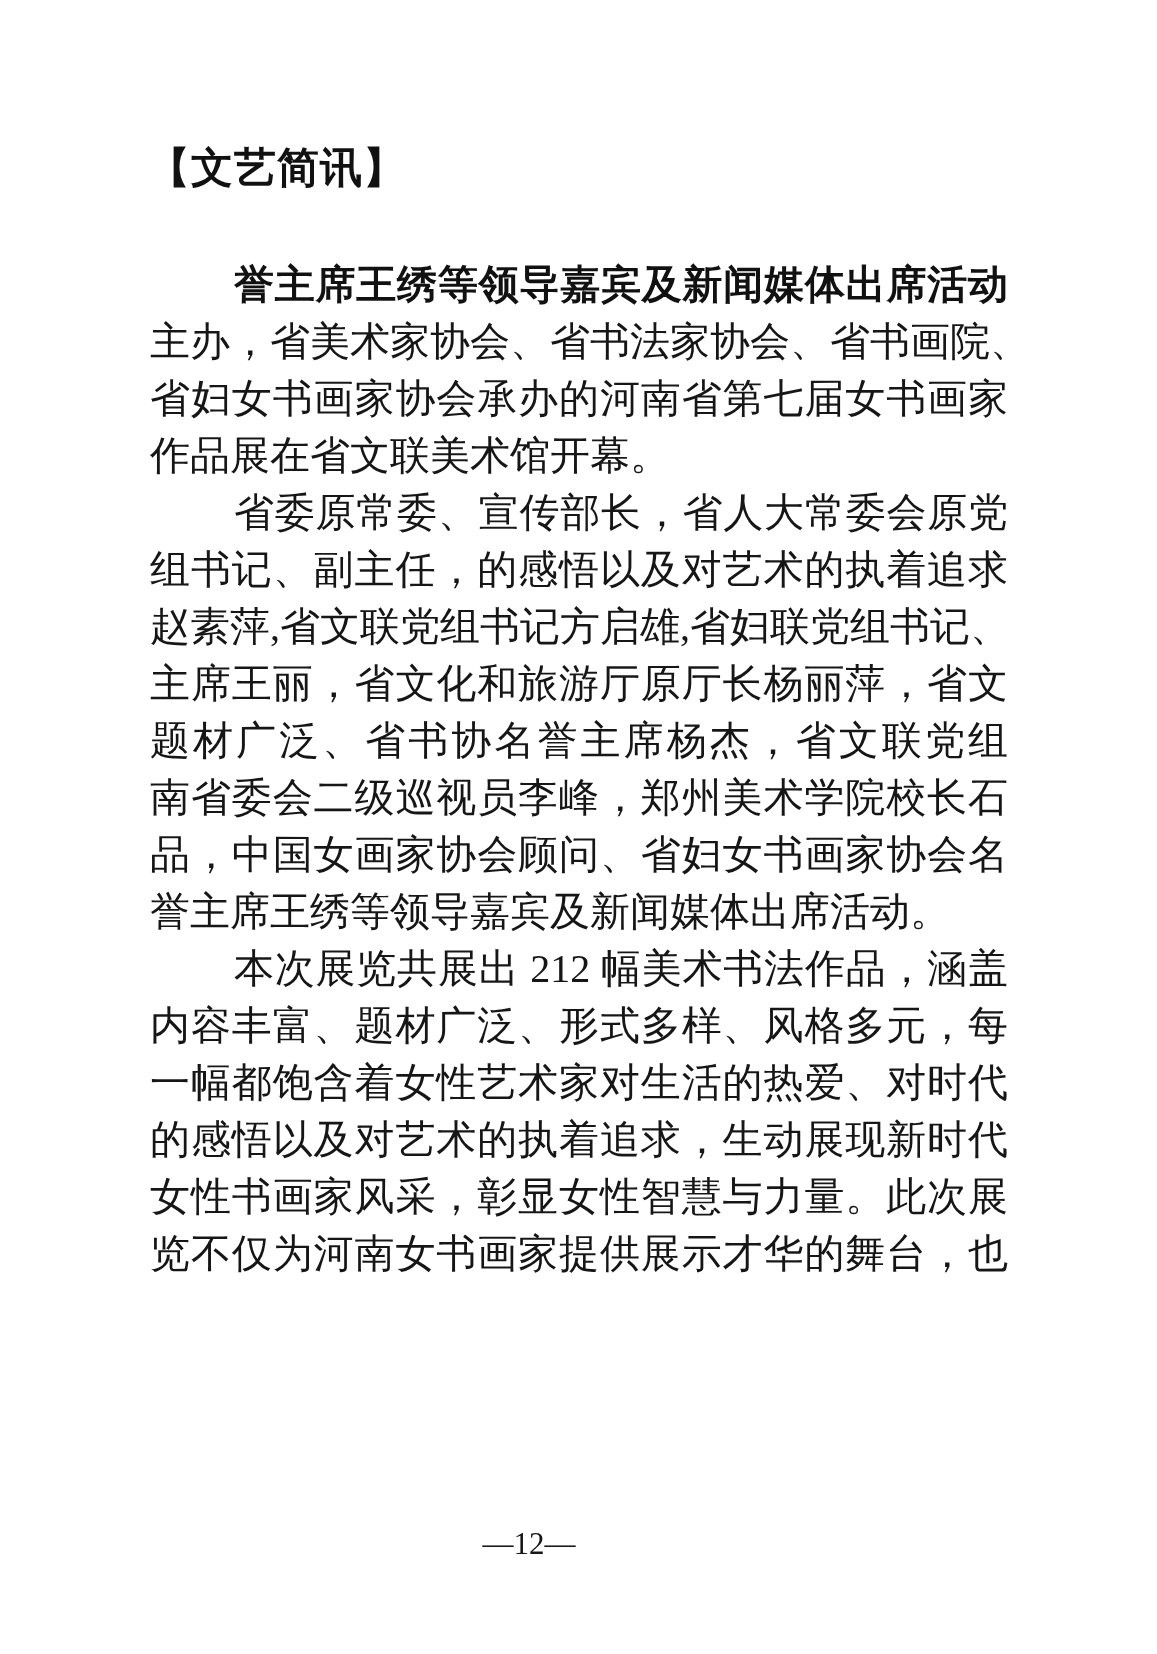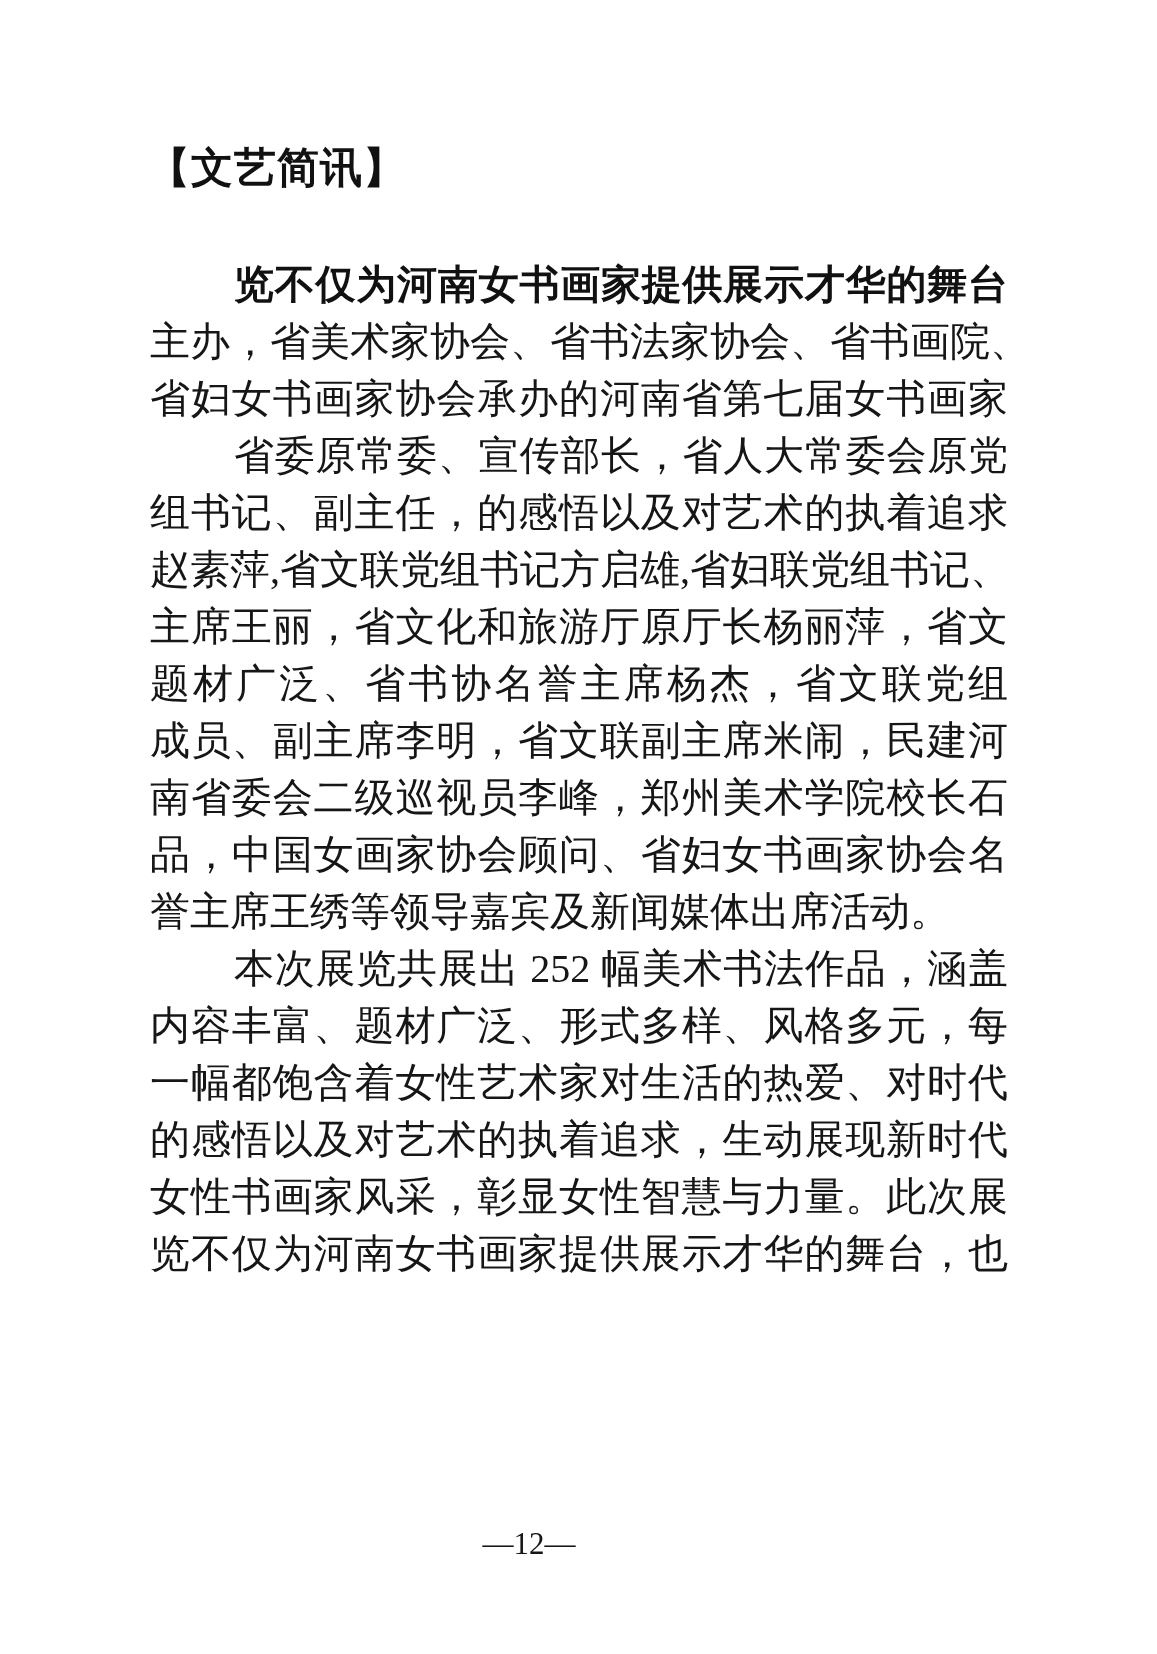--- a/index.html
+++ b/index.html
@@ -68,33 +68,33 @@
   }
 </style>
 </head>
 <body>
 
 <div class="page">
 
   <div class="section-header">【文艺简讯】</div>
 
   <div class="article-body">
-      <div class="line indent"><span class="seg-bold">览不仅为河南女书画家提供展示才华的舞台</span></div>
+      <div class="line indent"><span class="seg-bold">誉主席王绣等领导嘉宾及新闻媒体出席活动</span></div>
       <div class="line">主办，省美术家协会、省书法家协会、省书画院、</div>
       <div class="line">省妇女书画家协会承办的河南省第七届女书画家</div>
+      <div class="line para-end">作品展在省文联美术馆开幕。</div>
       <div class="line indent">省委原常委、宣传部长，省人大常委会原党</div>
       <div class="line">组书记、副主任，的感悟以及对艺术的执着追求</div>
       <div class="line">赵素萍,省文联党组书记方启雄,省妇联党组书记、</div>
       <div class="line">主席王丽，省文化和旅游厅原厅长杨丽萍，省文</div>
       <div class="line">题材广泛、省书协名誉主席杨杰，省文联党组</div>
-      <div class="line">成员、副主席李明，省文联副主席米闹，民建河</div>
       <div class="line">南省委会二级巡视员李峰，郑州美术学院校长石</div>
       <div class="line">品，中国女画家协会顾问、省妇女书画家协会名</div>
       <div class="line para-end">誉主席王绣等领导嘉宾及新闻媒体出席活动。</div>
-      <div class="line indent">本次展览共展出 252 幅美术书法作品，涵盖</div>
+      <div class="line indent">本次展览共展出 212 幅美术书法作品，涵盖</div>
       <div class="line">内容丰富、题材广泛、形式多样、风格多元，每</div>
       <div class="line">一幅都饱含着女性艺术家对生活的热爱、对时代</div>
       <div class="line">的感悟以及对艺术的执着追求，生动展现新时代</div>
       <div class="line">女性书画家风采，彰显女性智慧与力量。此次展</div>
       <div class="line">览不仅为河南女书画家提供展示才华的舞台，也</div>
     </div>
 
   <div class="page-number">—12—</div>
 
 </div>

